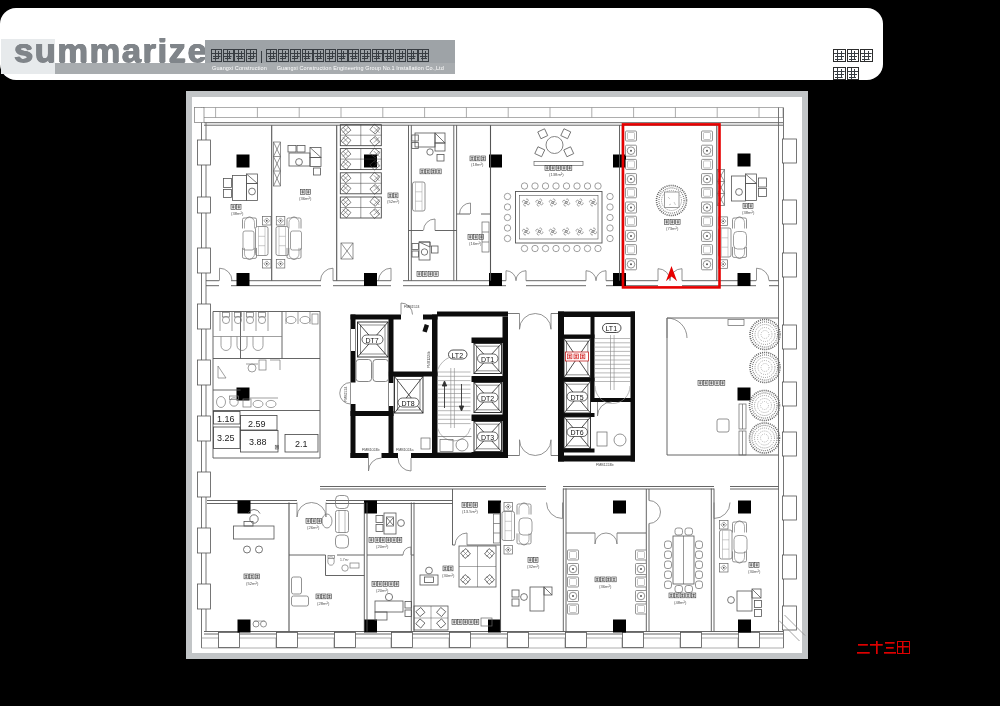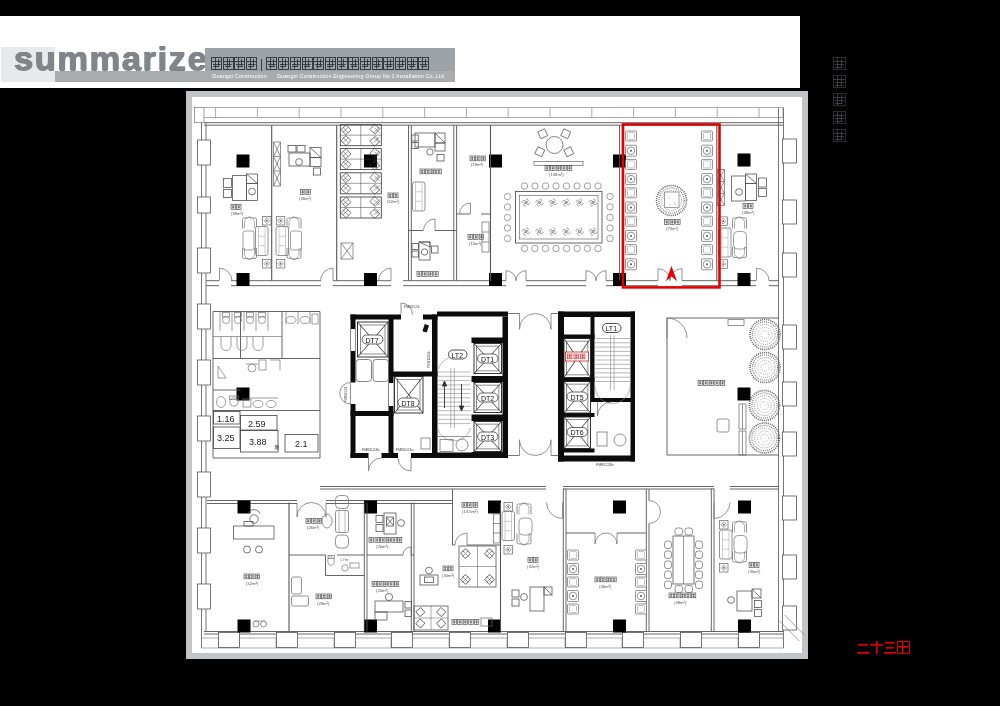--- a/index.html
+++ b/index.html
@@ -1,18 +1,18 @@
 <!DOCTYPE html>
 <html><head>
 <meta charset="utf-8">
 <style>
 html,body{margin:0;padding:0;}
 body{width:1000px;height:706px;background:#000;position:relative;overflow:hidden;
   font-family:"Liberation Sans", sans-serif;}
-#hdr{position:absolute;left:0;top:16px;width:800px;height:72px;background:#fff;}
+#hdr{position:absolute;left:0;top:8px;width:883px;height:72px;background:#fff;border-radius:16px;}
 .cjk{display:inline-block;box-sizing:border-box;border:1.4px solid #383d42;
   background:
    linear-gradient(#383d42,#383d42) 50% 30%/100% 1.3px no-repeat,
    linear-gradient(#383d42,#383d42) 50% 62%/84% 1.2px no-repeat,
    linear-gradient(#383d42,#383d42) 50% 88%/70% 1.2px no-repeat,
    linear-gradient(#383d42,#383d42) 38% 50%/1.3px 100% no-repeat,
    linear-gradient(#383d42,#383d42) 74% 50%/1.2px 76% no-repeat;
   vertical-align:top;}
 .rk{display:inline-block;box-sizing:border-box;border:1.5px solid #d00;
   background:

